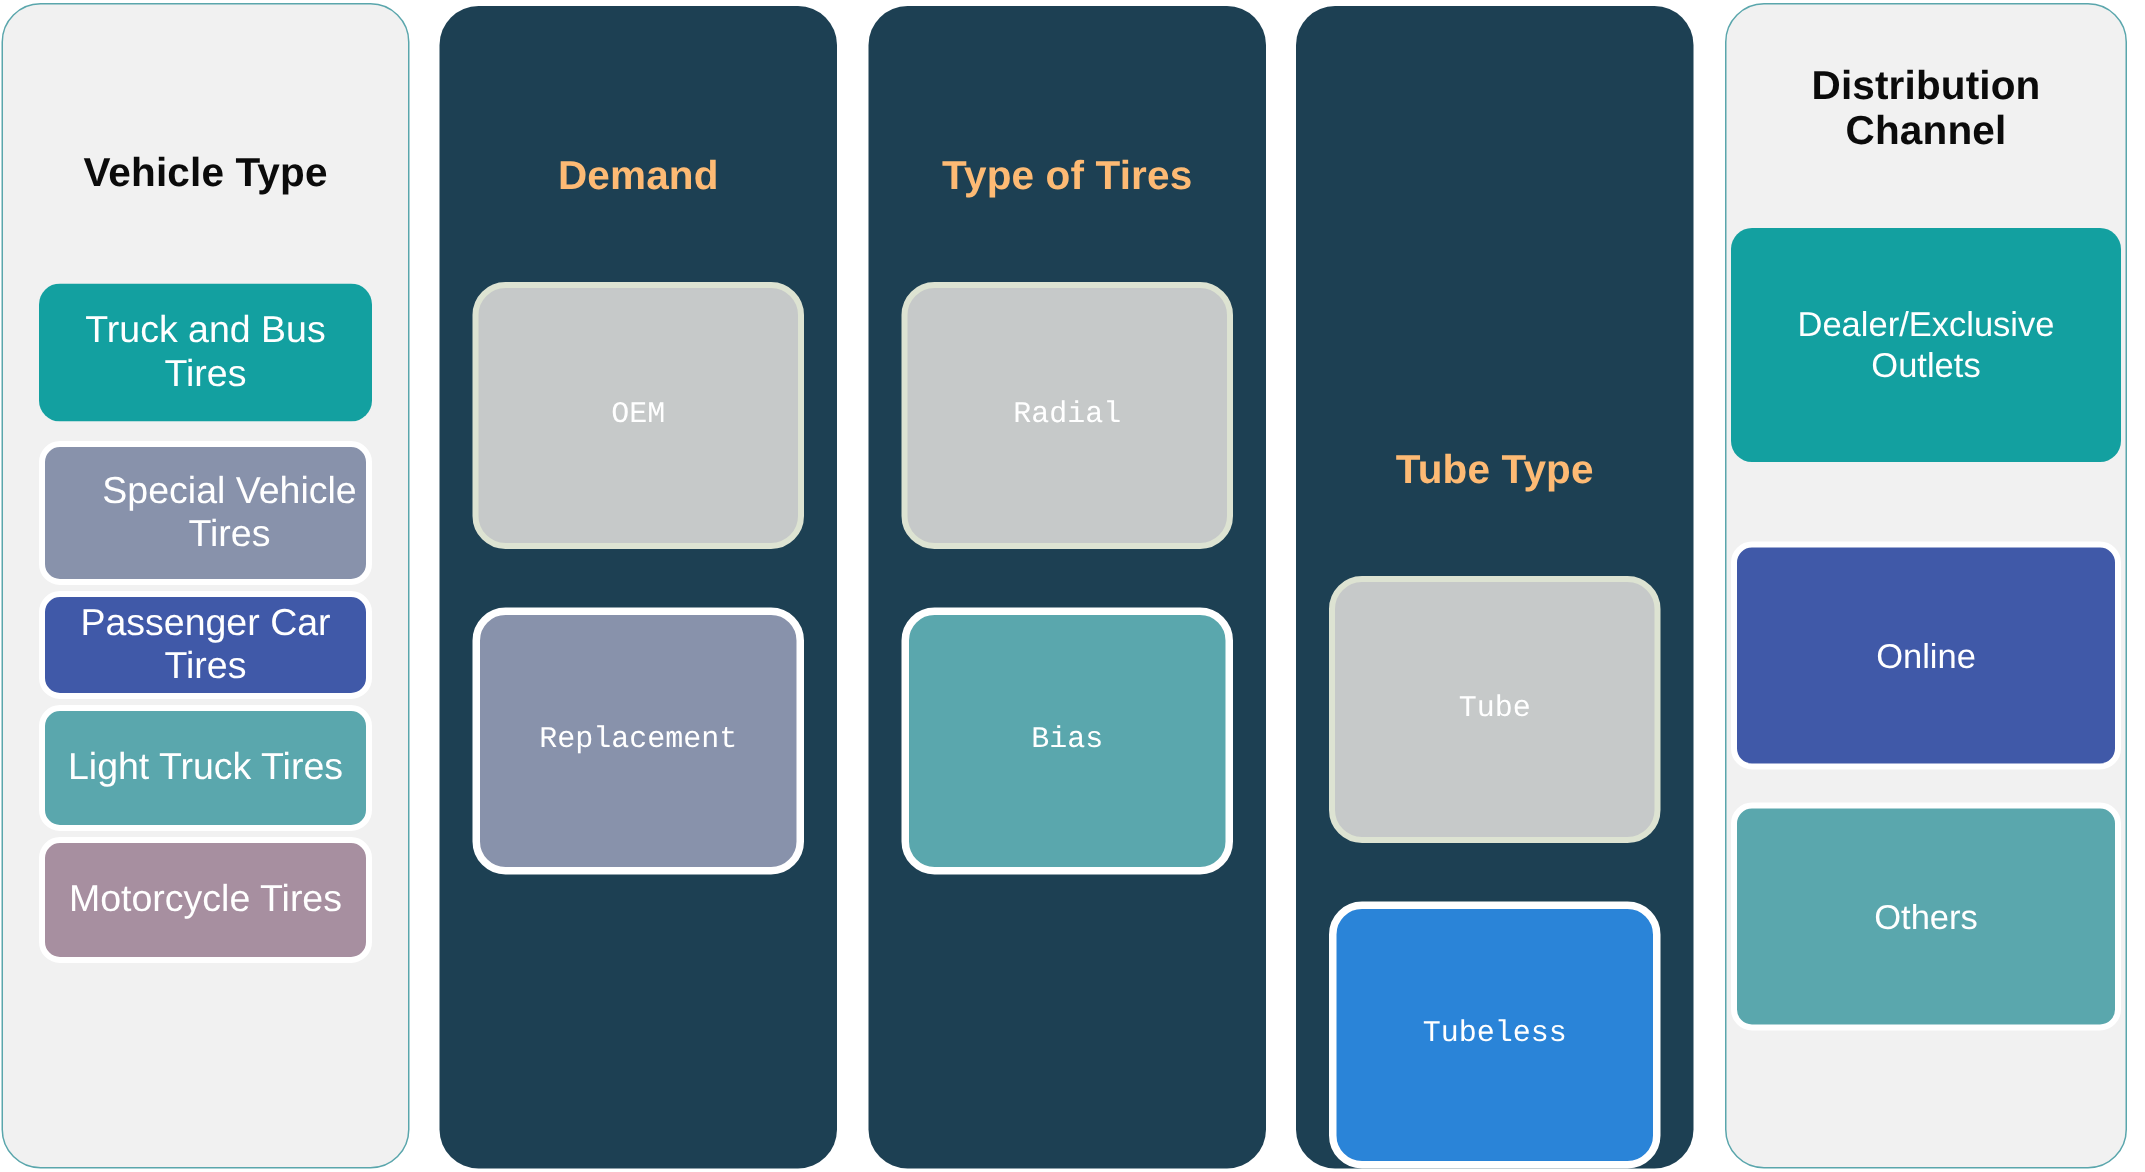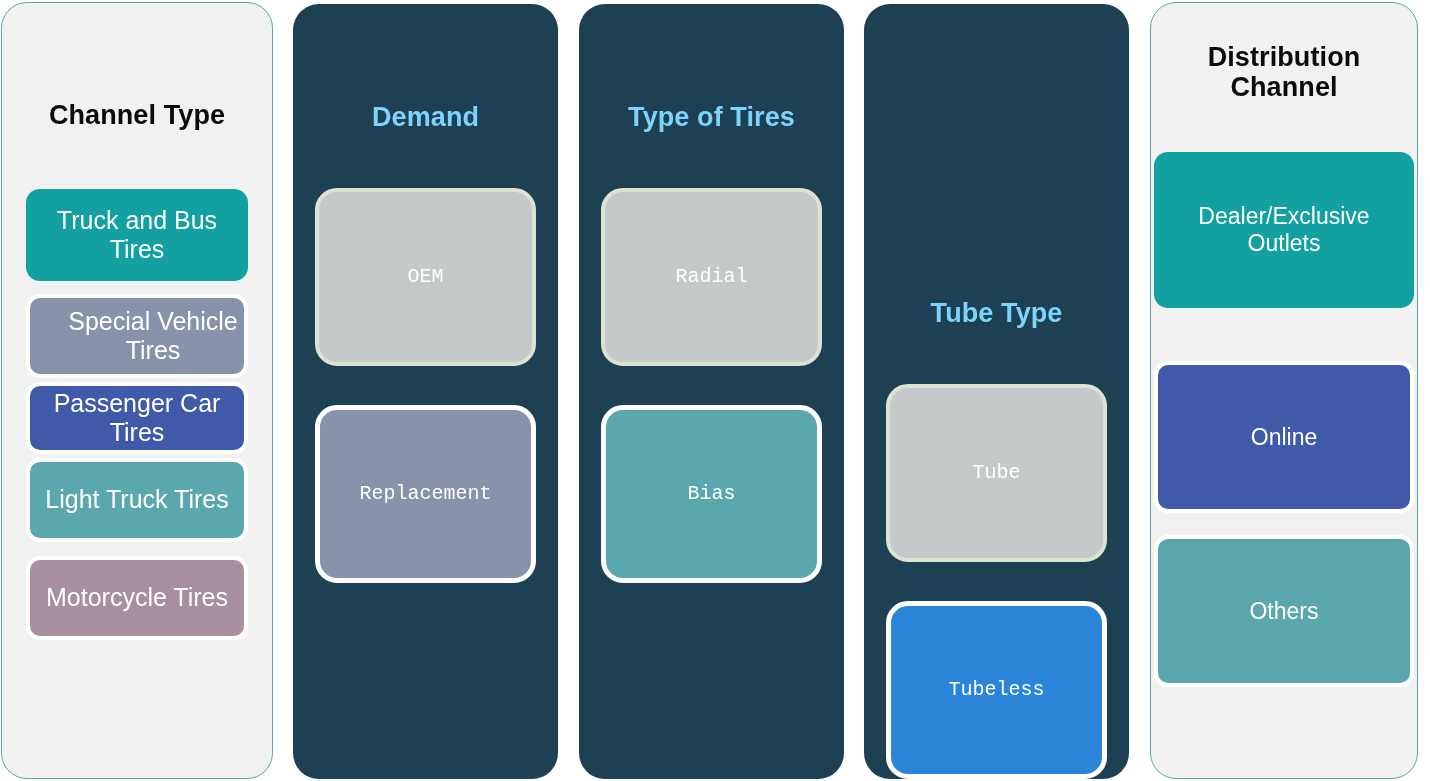--- a/index.html
+++ b/index.html
@@ -47,21 +47,21 @@
     font-weight: bold;
     text-align: center;
     line-height: 1.12;
     letter-spacing: 0.1px;
     width: 100%;
     box-sizing: border-box;
     padding: 0 10px;
   }
 
   .panel-light .panel-title { color: #0b0b0b; }
-  .panel-dark  .panel-title { color: #7dd3fc; }
+  .panel-dark  .panel-title { color: #fdba74; }
 
   .items {
     width: 100%;
     box-sizing: border-box;
     display: flex;
     flex-direction: column;
     align-items: center;
   }
 
   .chip {
@@ -90,23 +90,23 @@
     margin-top: 97px;
   }
   #panel-vehicle-type .items { margin-top: 59px; }
   #panel-vehicle-type .chip {
     width: 222px;
     font-size: 25px;
     border: 4px solid #ffffff;
     border-radius: 14px;
   }
   #panel-vehicle-type .chip.c0 { height: 92px; border-color: transparent; margin-bottom: 13px; }
-  #panel-vehicle-type .chip.c1 { height: 84px; margin-bottom: 4px; padding-left: 32px; }
+  #panel-vehicle-type .chip.c1 { height: 96px; margin-bottom: 4px; padding-left: 32px; }
   #panel-vehicle-type .chip.c2 { height: 72px; margin-bottom: 4px; }
-  #panel-vehicle-type .chip.c3 { height: 84px; margin-bottom: 14px; }
+  #panel-vehicle-type .chip.c3 { height: 84px; margin-bottom: 4px; }
   #panel-vehicle-type .chip.c4 { height: 84px; }
 
   
   .panel-dark { width: 265px; height: 775px; }
   #panel-demand     { margin-left: 20px; margin-top: 4px; }
   #panel-tire-type  { margin-left: 21px; margin-top: 4px; }
   #panel-tube-type  { margin-left: 20px; margin-top: 4px; justify-content: flex-end; }
 
   .panel-dark .panel-title {
     font-size: 27px;
@@ -149,21 +149,21 @@
   #panel-distribution .chip.d0 { height: 156px; border-color: transparent; margin-bottom: 53px; }
   #panel-distribution .chip.d1 { height: 152px; margin-bottom: 22px; }
   #panel-distribution .chip.d2 { height: 152px; }
 </style>
 </head>
 <body>
 
 <div class="board">
 
   <div class="panel panel-light" id="panel-vehicle-type">
-    <div class="panel-title">Channel Type</div>
+    <div class="panel-title">Vehicle Type</div>
     <div class="items">
       <div class="chip c0" style="background:#13a0a0">
         <span class="chip-label">Truck and Bus Tires</span>
       </div>
       <div class="chip c1" style="background:#8892ab">
         <span class="chip-label">Special Vehicle Tires</span>
       </div>
       <div class="chip c2" style="background:#4059a8">
         <span class="chip-label">Passenger Car Tires</span>
       </div>

